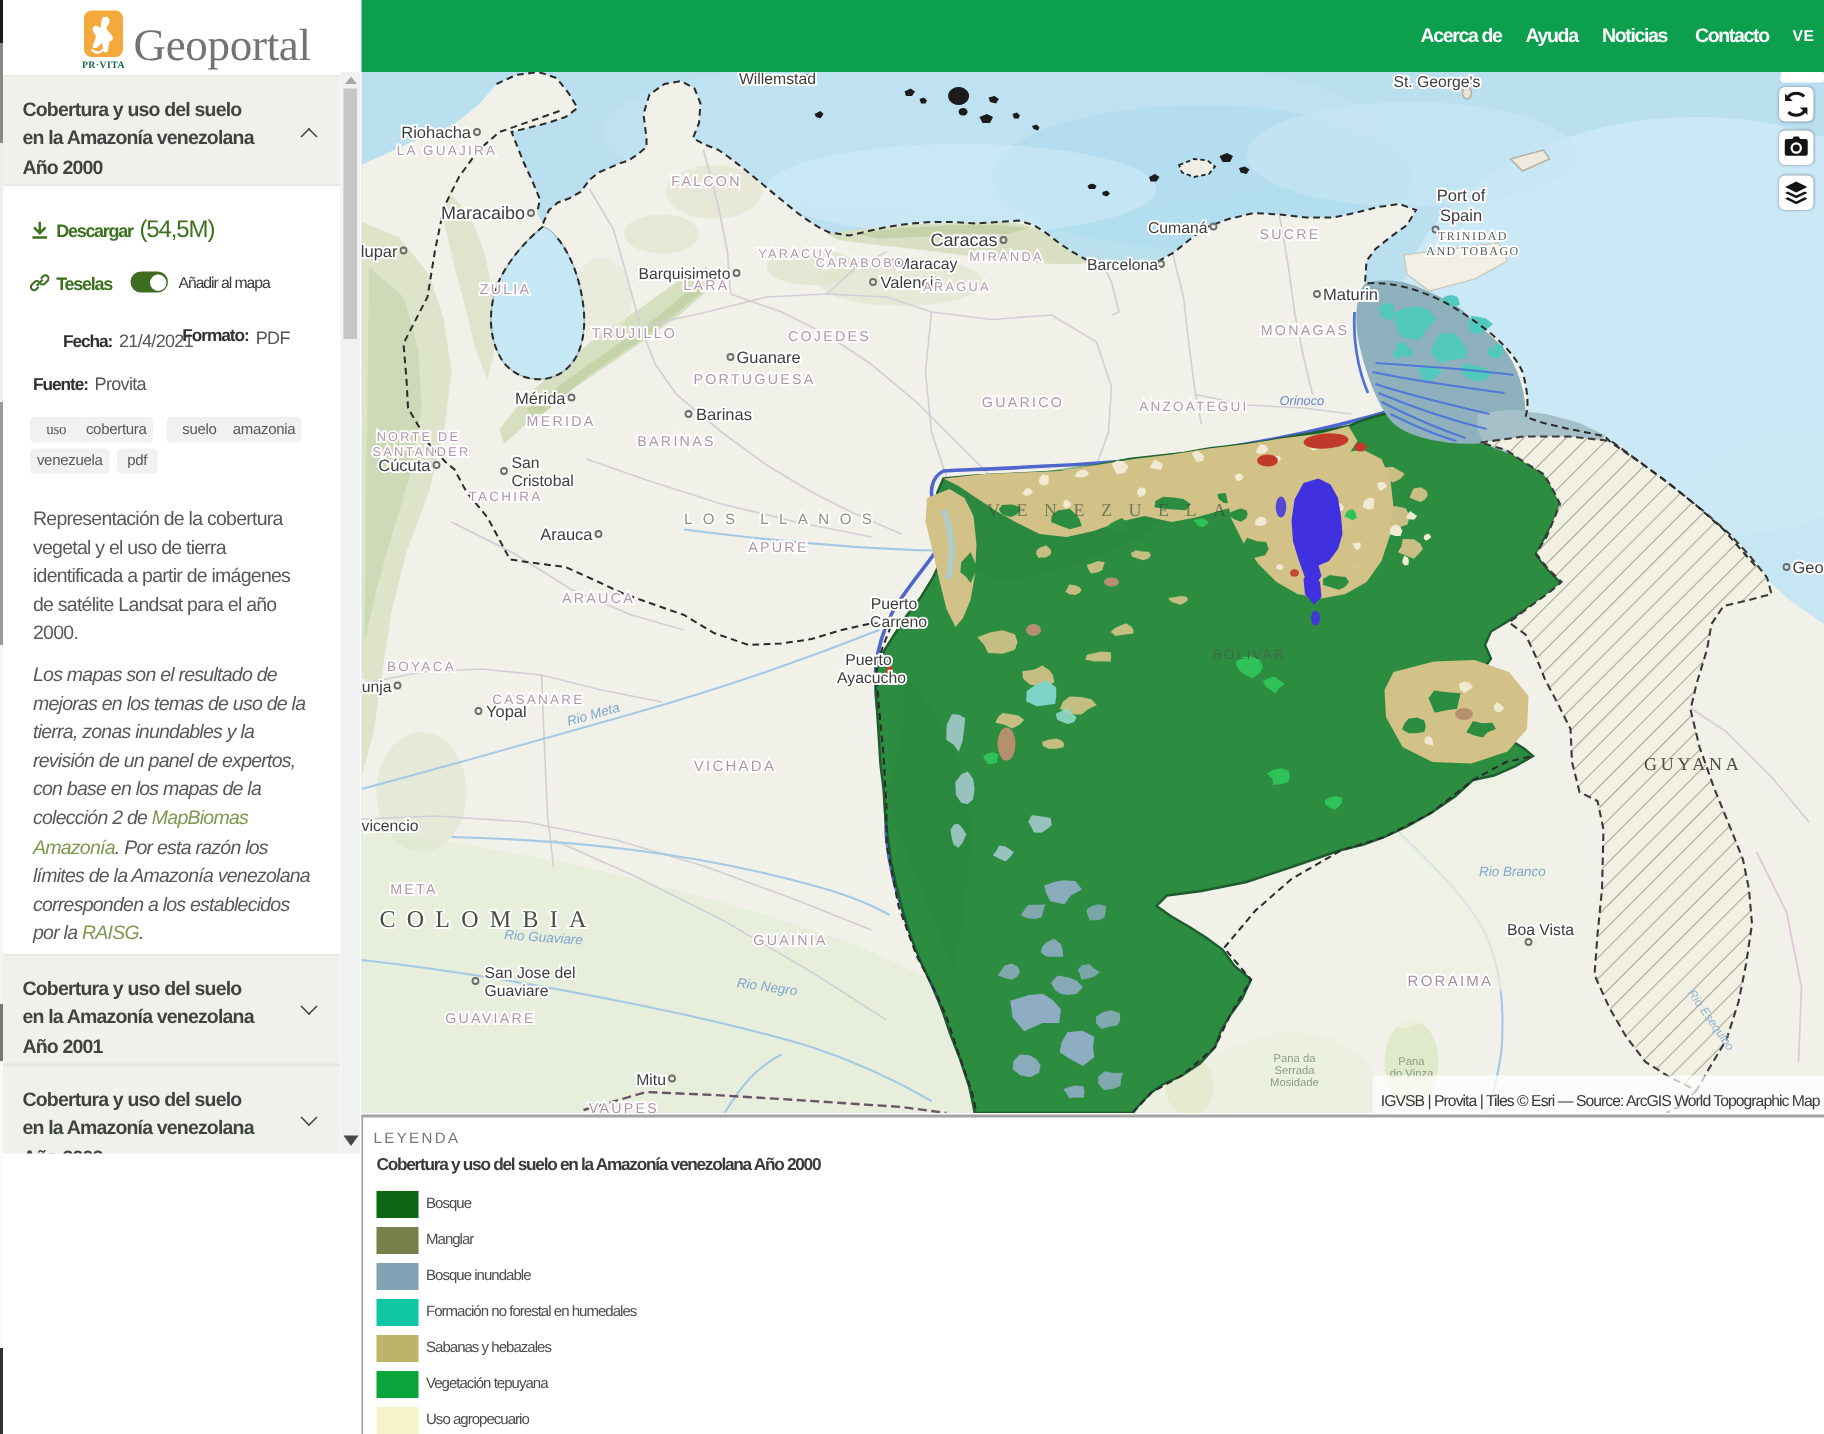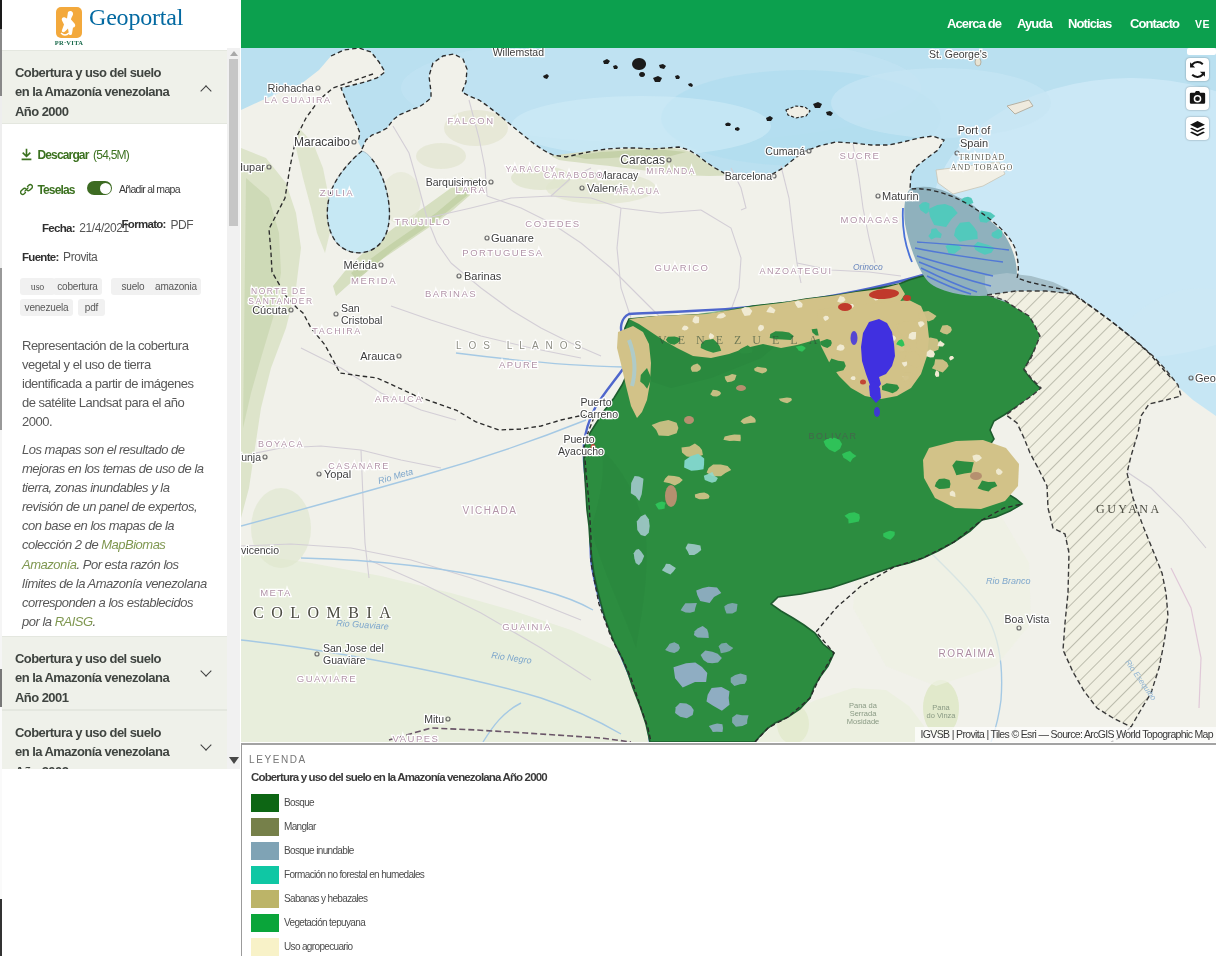--- a/index.html
+++ b/index.html
@@ -5,43 +5,43 @@
 <style>
   * { margin:0; padding:0; box-sizing:border-box; }
   html,body { width:1216px; height:956px; overflow:hidden; background:#fff;
     font-family:"Liberation Sans", sans-serif; }
   #page { position:relative; width:1216px; height:956px; overflow:hidden; }
   .abs { position:absolute; }
   
   #brandbar { position:absolute; left:0; top:0; width:241px; height:48px; background:#fff; }
   #navbar { position:absolute; left:241px; top:0; width:975px; height:48px; background:#0ca04e; }
   #navbar span { position:absolute; color:#fff; font-size:13px; font-weight:bold; letter-spacing:-0.9px; top:16px; }
-  .brandname { position:absolute; left:89px; top:4px; font-family:"Liberation Serif", serif;
-     font-size:24px; color:#0369a1; letter-spacing:-0.2px; }
+  .brandname { position:absolute; left:89px; top:14px; font-family:"Liberation Serif", serif;
+     font-size:30px; color:#737373; letter-spacing:-0.2px; }
   
   #sidebar { position:absolute; left:0; top:48px; width:227px; height:721px; background:#fff; overflow:hidden; }
   .hdr { position:absolute; left:0; width:227px; height:74px; background:#eff1ea;
      border-top:1px solid #e4e7df; border-bottom:1px solid #e4e7df;
      font-size:13px; font-weight:bold; color:#3f4440; letter-spacing:-0.55px; line-height:19.3px;
      padding:12px 0 0 15px; }
   .chev { position:absolute; left:202px; width:8px; height:8px; border-right:1.8px solid #3f3f3f;
      border-bottom:1.8px solid #3f3f3f; }
   .chev.up { transform:rotate(-135deg); }
   .chev.down { transform:rotate(45deg); }
   .glink { color:#3b711f; font-weight:bold; }
   .para { position:absolute; left:22px; font-size:13px; letter-spacing:-0.5px; line-height:19.1px; color:#585858; }
   .para a { color:#7f9750; }
   .tag { position:absolute; background:#f1f1f1; color:#585858; font-size:10px; letter-spacing:-0.2px;
      border-radius:3px; height:17px; line-height:17px; text-align:center; }
   .blabel { font-weight:bold; color:#303030; font-size:11.5px; letter-spacing:-0.7px; }
   .rtext { color:#555; font-size:12px; letter-spacing:-0.45px; }
   
   #map { position:absolute; left:241px; top:48px; width:975px; height:694px; background:#bee3f2; overflow:hidden; }
   #attrib { position:absolute; right:0; bottom:0; background:rgba(255,255,255,0.72);
-     font-size:10.5px; letter-spacing:-0.65px; color:#383838; padding:1px 3px 2px 6px; }
+     font-size:10.5px; letter-spacing:-0.65px; color:#383838; padding:11px 3px 2px 6px; }
   .mapbtn { position:absolute; width:23px; height:23px; background:#fff; border-radius:4px;
      box-shadow:0 0 2px rgba(0,0,0,.4); left:1186px; }
   .mapbtn svg { display:block; margin:3px auto; }
   
   #legend { position:absolute; left:241px; top:743px; width:975px; height:213px; background:#fff;
      border-top:2px solid #a3a3a3; border-left:1px solid #9b9b9b; }
   #legend .cap { position:absolute; left:7px; top:9px; font-size:10px; color:#757575; letter-spacing:1.6px; }
   #legend .ltitle { position:absolute; left:9px; top:26px; font-size:11.5px; font-weight:bold;
      color:#3a3a3a; letter-spacing:-0.85px; }
   .sw { position:absolute; left:9px; width:28px; height:18px; }
@@ -69,21 +69,21 @@
   </div>
 
   <div id="sidebar">
     <div class="hdr" style="top:2px;">Cobertura y uso del suelo<br>en la Amazonía venezolana<br>Año 2000<span class="chev up" style="top:36px;"></span></div>
 
     <div class="abs" style="left:20px; top:97px; width:200px;">
       <svg width="13" height="13" viewBox="0 0 16 16" style="vertical-align:-2px;">
           <path fill="#3b711f" d="M7 1 h2 v7 l3 -3 1.4 1.4 L8 11.8 2.6 6.4 4 5 l3 3 z M2 13 h12 v2 H2 z"></path>
         </svg>
       <span class="glink" style="font-size:12px; letter-spacing:-0.85px;">Descargar</span>
-      <span style="color:#3b711f; font-size:12px; letter-spacing:-0.75px;">(54,5M)</span>
+      <span style="color:#3b711f; font-size:16px; letter-spacing:-0.75px;">(54,5M)</span>
     </div>
 
     <div class="abs" style="left:20px; top:132px; width:205px; height:16px;">
       <svg width="13" height="13" viewBox="0 0 16 16" style="vertical-align:-2px;">
           <g fill="none" stroke="#3b711f" stroke-width="1.7" stroke-linecap="round">
             <path d="M9.3 4.2 l1.5 -1.5 a2.6 2.6 0 0 1 3.7 3.7 l-2.3 2.3 a2.6 2.6 0 0 1 -3.7 0"></path>
             <path d="M6.7 11.8 l-1.5 1.5 a2.6 2.6 0 0 1 -3.7 -3.7 l2.3 -2.3 a2.6 2.6 0 0 1 3.7 0"></path>
             <path d="M6 10 L10 6"></path>
           </g>
         </svg>

